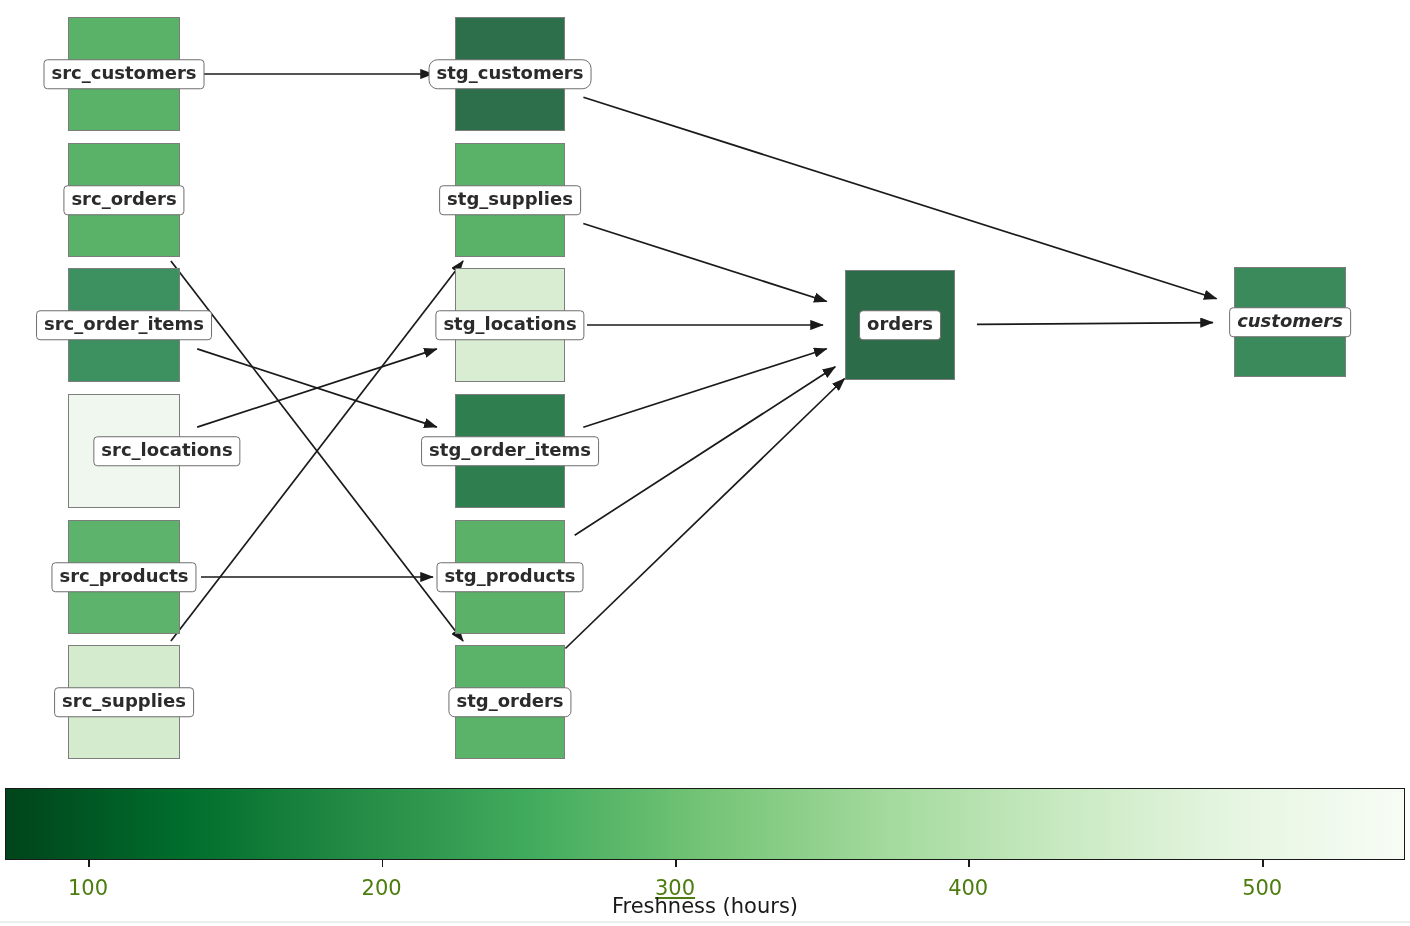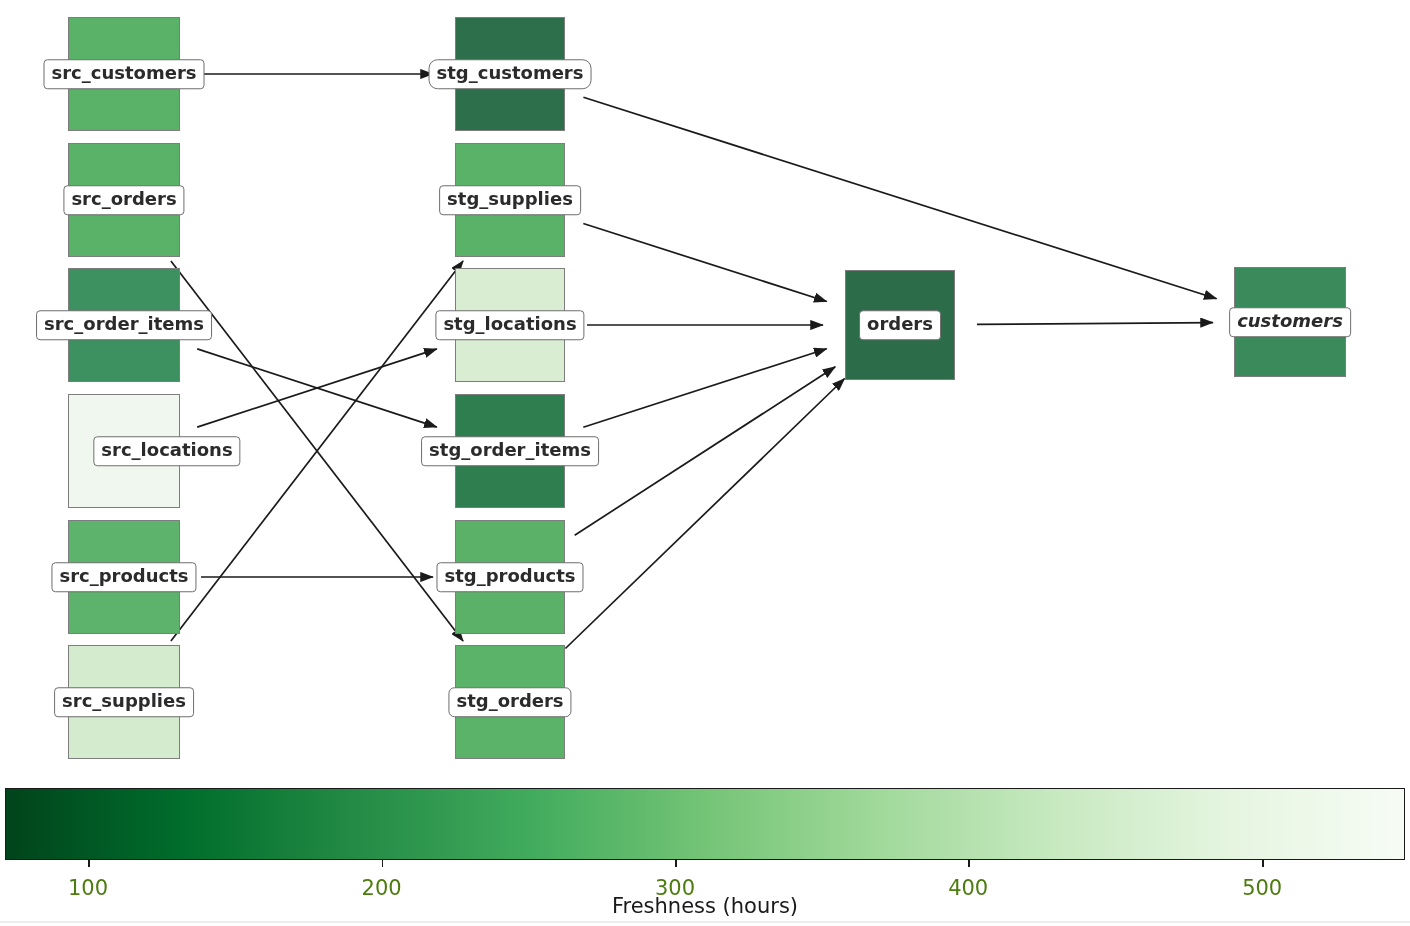--- a/index.html
+++ b/index.html
@@ -132,21 +132,21 @@
       <div class="node-label" style="left: 1290px; top: 322px; font-style: italic;">customers</div>
     </div>
 
   <div class="cbar" id="cbar" style="background: linear-gradient(to right, rgb(0, 68, 27), rgb(0, 109, 44), rgb(35, 139, 69), rgb(65, 171, 93), rgb(116, 196, 118), rgb(161, 217, 155), rgb(199, 233, 192), rgb(229, 245, 224), rgb(247, 252, 245));"></div>
   <div id="cbar-ticks">
       <div class="cbar-tick" style="left: 88.02px;"></div>
       <div class="cbar-tick-label" style="left: 88.02px;">100</div>
       <div class="cbar-tick" style="left: 381.6px;"></div>
       <div class="cbar-tick-label" style="left: 381.6px;">200</div>
       <div class="cbar-tick" style="left: 675.04px;"></div>
-      <div class="cbar-tick-label" style="left: 675.04px;">300</div>
+      <div class="cbar-tick-label" style="left: 675.04px; text-decoration: underline;">300</div>
       <div class="cbar-tick" style="left: 968.2px;"></div>
       <div class="cbar-tick-label" style="left: 968.2px; text-align: center;">400</div>
       <div class="cbar-tick" style="left: 1262.2px;"></div>
       <div class="cbar-tick-label" style="left: 1262.2px;">500</div>
     </div>
   <div class="cbar-axis-label">Freshness (hours)</div>
 
   <div class="bottom-rule"></div>
 </div>
 

